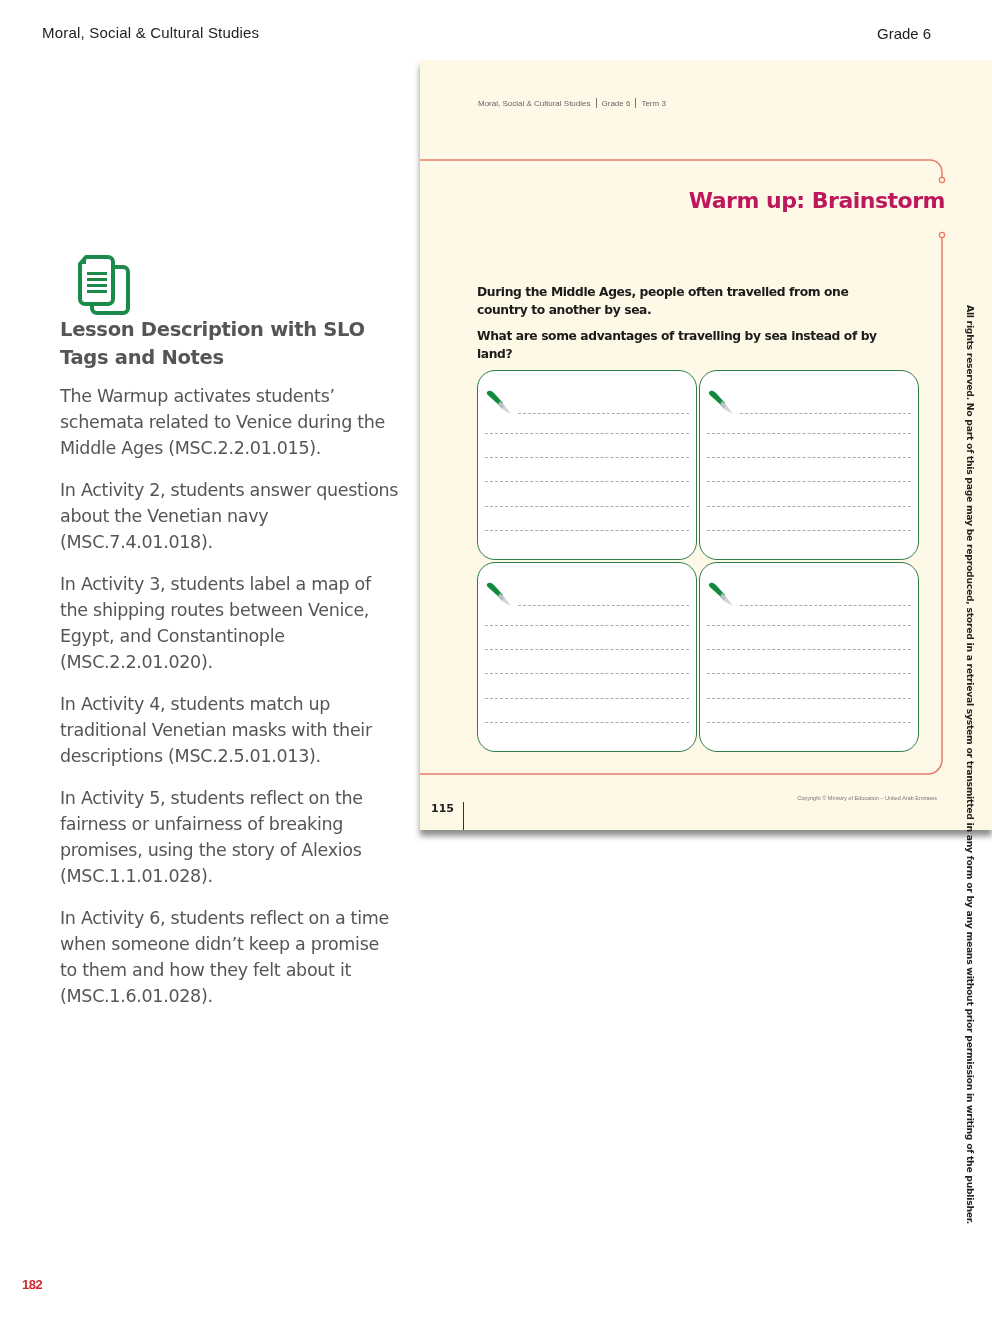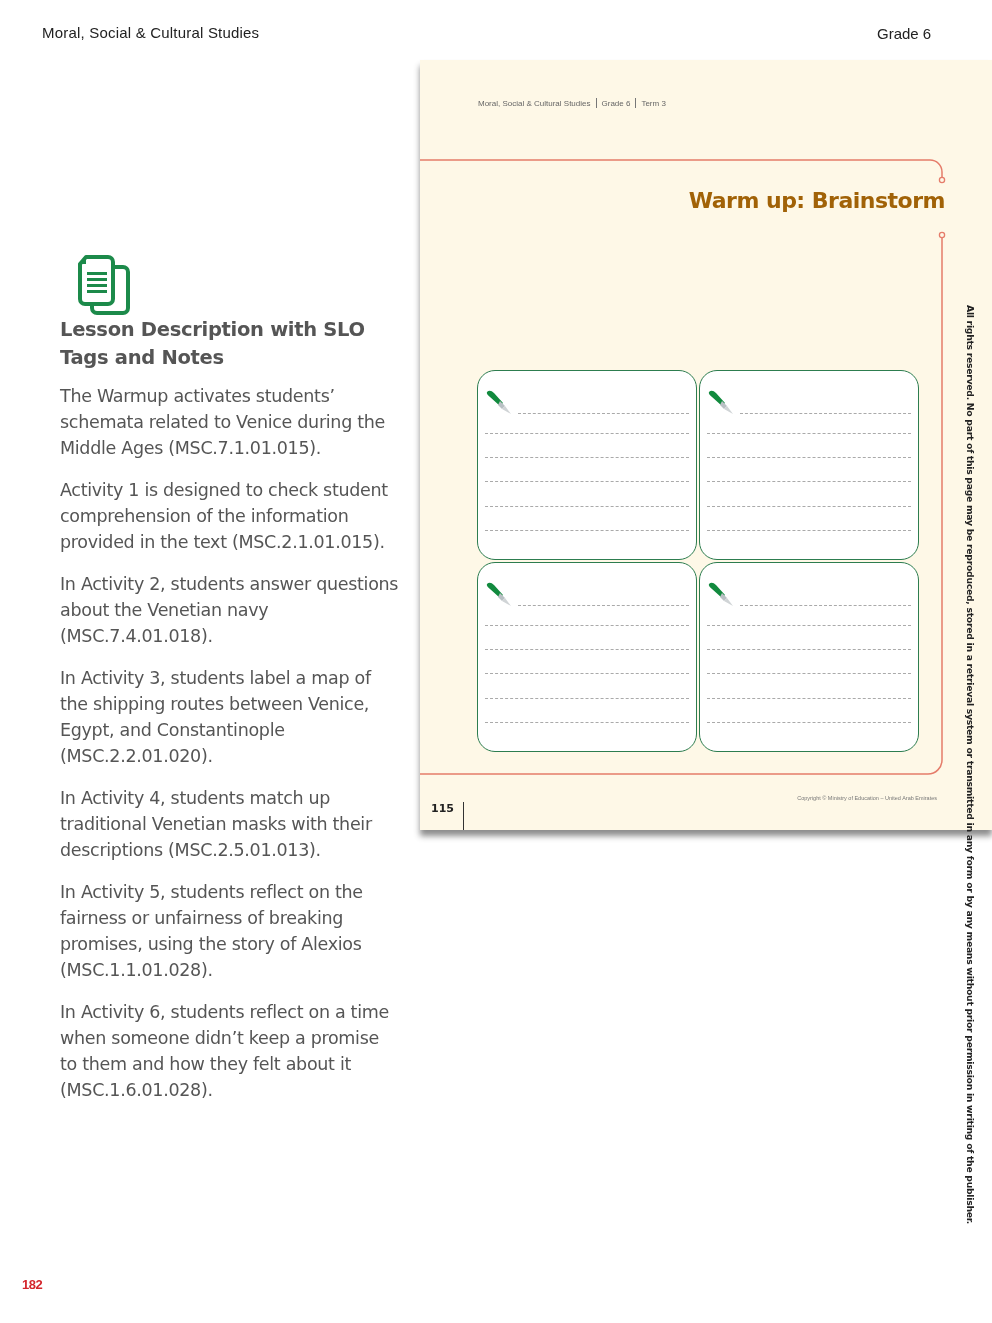--- a/index.html
+++ b/index.html
@@ -18,21 +18,21 @@
   .left-pagenum { position: absolute; left: 22px; top: 1277px; font-size: 13px; font-weight: bold; color: #d4262c; font-family: "Liberation Sans", sans-serif; letter-spacing: -0.5px; }
 
   .spread {
     position: absolute; left: 420px; top: 60px; width: 572px; height: 770px;
     background: #fef8e7;
     box-shadow: 0 6px 6px rgba(0,0,0,0.45);
   }
   .spread-breadcrumb { position: absolute; left: 58px; top: 38px; font-size: 8px; color: #666; font-family: "Liberation Sans", sans-serif; }
   .spread-breadcrumb .sep { display: inline-block; width: 1px; height: 10px; background: #777; margin: 0 5px; vertical-align: -2px; }
   .frame-svg { position: absolute; left: 0; top: 0; }
-  .spread-title { position: absolute; right: 47px; top: 128px; font-size: 22px; font-weight: bold; color: #a16207; font-family: "DejaVu Sans", sans-serif; letter-spacing: -0.5px; }
+  .spread-title { position: absolute; right: 47px; top: 128px; font-size: 22px; font-weight: bold; color: #be185d; font-family: "DejaVu Sans", sans-serif; letter-spacing: -0.5px; }
   .prompt { position: absolute; left: 57px; top: 223px; width: 420px; font-size: 12.3px; font-weight: bold; color: #1b1b1b; line-height: 18px; font-family: "DejaVu Sans", sans-serif; letter-spacing: -0.4px; }
   .prompt p { margin: 0 0 8px 0; }
   .grid { position: absolute; left: 57px; top: 310px; width: 445px; height: 384px; }
   .box {
     position: absolute; width: 220px; height: 190px; background: #fff;
     border: 1.5px solid #2d7d4f; border-radius: 18px; box-sizing: border-box;
   }
   .box .pen { position: absolute; left: 6px; top: 16px; width: 30px; height: 30px; }
   .box .line { position: absolute; left: 7px; right: 7px; border-top: 1px dashed #aaa; }
   .spread-pagenum { position: absolute; left: 11px; top: 742px; font-size: 11px; font-weight: bold; color: #222; font-family: "DejaVu Sans", sans-serif; }
@@ -57,22 +57,21 @@
   <rect x="14" y="12" width="36" height="46" rx="5" fill="none" stroke="#1c8a4a" stroke-width="4"></rect>
   <path d="M8 2 H30 A5 5 0 0 1 35 7 V44 A5 5 0 0 1 30 49 H7 A5 5 0 0 1 2 44 V9 Z" fill="#fff" stroke="#1c8a4a" stroke-width="4" stroke-linejoin="round"></path>
   <path d="M2 9 L8 2 L8 9 Z" fill="#1c8a4a"></path>
   <rect x="9" y="17" width="20" height="3" fill="#1c8a4a"></rect>
   <rect x="9" y="23" width="20" height="3" fill="#1c8a4a"></rect>
   <rect x="9" y="29" width="20" height="3" fill="#1c8a4a"></rect>
   <rect x="9" y="35" width="20" height="3" fill="#1c8a4a"></rect>
 </svg>
 <div class="notes-title">Lesson Description with SLO Tags and Notes</div>
 <div class="notes">
-  <p>The Warmup activates students’ schemata related to Venice during the Middle Ages (MSC.7.1.01.015).</p>
-  <p>Activity 1 is designed to check student comprehension of the information provided in the text (MSC.2.1.01.015).</p>
+  <p>The Warmup activates students’ schemata related to Venice during the Middle Ages (MSC.2.2.01.015).</p>
   <p>In Activity 2, students answer questions about the Venetian navy (MSC.7.4.01.018).</p>
   <p>In Activity 3, students label a map of the shipping routes between Venice, Egypt, and Constantinople (MSC.2.2.01.020).</p>
   <p>In Activity 4, students match up traditional Venetian masks with their descriptions (MSC.2.5.01.013).</p>
   <p>In Activity 5, students reflect on the fairness or unfairness of breaking promises, using the story of Alexios (MSC.1.1.01.028).</p>
   <p>In Activity 6, students reflect on a time when someone didn’t keep a promise to them and how they felt about it  (MSC.1.6.01.028).</p>
 </div>
 <div class="left-pagenum">182</div>
 
 <div class="spread">
   <div class="spread-breadcrumb">
@@ -81,20 +80,24 @@
 
   <svg class="frame-svg" width="572" height="770">
     <path d="M0 100 H510 A12 12 0 0 1 522 112 V117" fill="none" stroke="#e57c6a" stroke-width="1.5"></path>
     <circle cx="522" cy="120" r="2.6" fill="#fef8e7" stroke="#e57c6a" stroke-width="1.3"></circle>
     <circle cx="522" cy="175" r="2.6" fill="#fef8e7" stroke="#e57c6a" stroke-width="1.3"></circle>
     <path d="M522 178 V700 A14 14 0 0 1 508 714 H0" fill="none" stroke="#e57c6a" stroke-width="1.5"></path>
   </svg>
 
   <div class="spread-title">Warm up: Brainstorm</div>
 
+  <div class="prompt">
+    <p>During the Middle Ages, people often travelled from one country to another by sea.</p>
+    <p>What are some advantages of travelling by sea instead of by land?</p>
+  </div>
 
   <div class="grid">
     <div class="box" style="left:0;top:0">
       <svg class="pen" viewBox="0 0 30 30">
           <path d="M3 5 Q6 2 10 6 L19 16 L16 19 L6 10 Q2 7 3 5 Z" fill="#128a3e"></path>
           <path d="M16 14 L19 17 L21 19 L18 22 L14 18 Z" fill="#b9c0c4"></path>
           <path d="M21 19 L27 27 L18 22 Z" fill="#d0d4d6"></path>
         </svg>
       <div class="line" style="top:42px;left:40px"></div>
       <div class="line" style="top:62px"></div>

